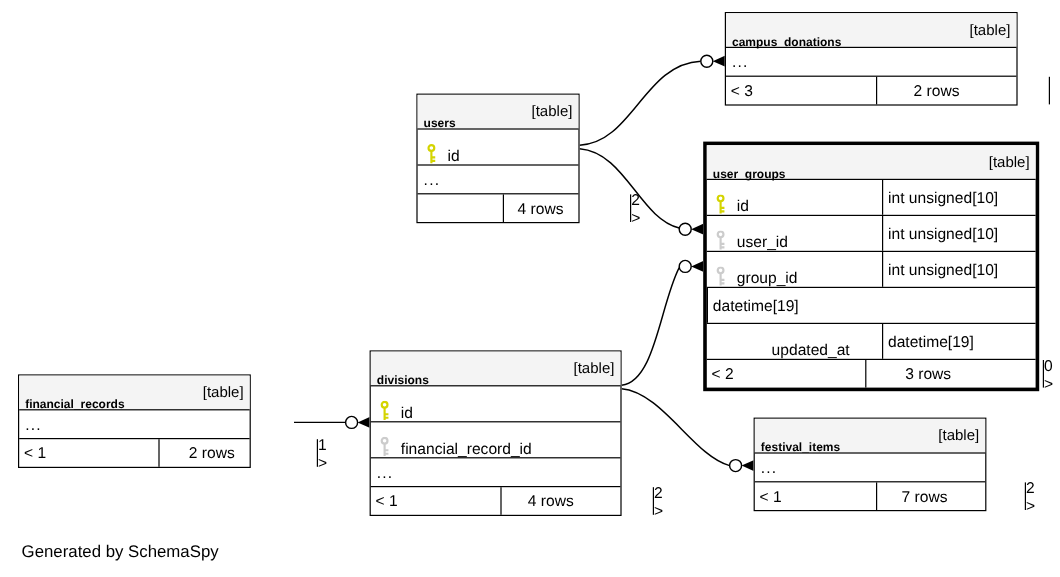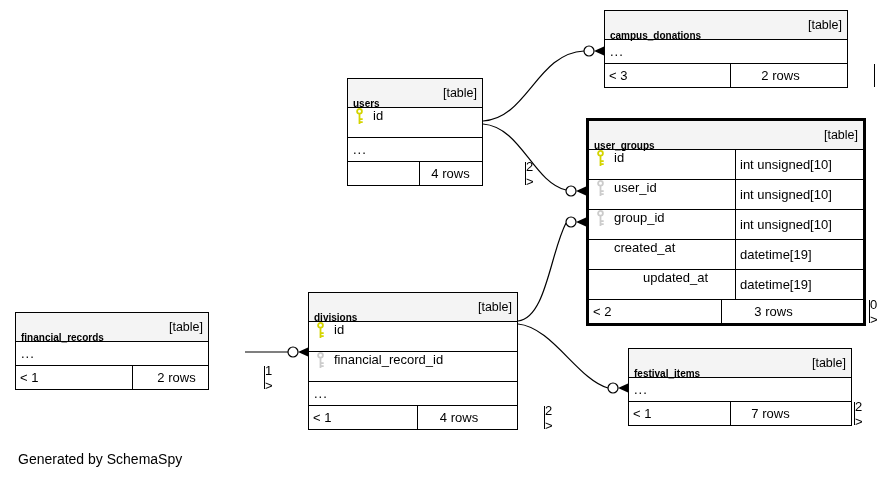--- a/index.html
+++ b/index.html
@@ -7,21 +7,21 @@
   #canvas{position:relative;width:883px;height:481px;background:#ffffff;overflow:hidden;}
   #edges{position:absolute;left:0;top:0;width:883px;height:481px;z-index:1;}
   .table-node{position:absolute;z-index:2;background:#ffffff;border:1px solid #000;box-sizing:border-box;cursor:pointer;}
   .table-node.emph{border-width:3px;}
   .thead{height:28px;background:#f4f4f4;display:flex;align-items:center;padding:0 5px;box-sizing:border-box;}
   .tname{font-weight:bold;font-size:10px;margin-top:20px;}
   .ttag{margin-left:auto;font-size:12.5px;}
   .trow{border-top:1px solid #000;display:flex;align-items:stretch;box-sizing:border-box;font-size:13px;}
   .trow.colrow{height:30px;}
   .trow.ellipsisrow{height:24px;align-items:center;padding-left:5px;letter-spacing:1px;}
-  .namecell{display:flex;align-items:flex-start;padding-left:6px;box-sizing:border-box;}
+  .namecell{display:flex;align-items:flex-end;padding-left:6px;box-sizing:border-box;}
   .iconslot{width:11px;height:17px;display:inline-flex;margin-right:8px;flex:0 0 11px;}
   .collabel{white-space:nowrap;}
   .typecell{border-left:1px solid #000000;display:flex;align-items:center;padding-left:4px;box-sizing:border-box;white-space:nowrap;}
   .tfoot{border-top:1px solid #000;height:24px;display:flex;box-sizing:border-box;font-size:13px;}
   .fcell{display:flex;align-items:center;box-sizing:border-box;height:100%;}
   .fcell + .fcell{border-left:1px solid #000;margin-left:44px;}
   .fcell.left{padding-left:4px;justify-content:flex-start;}
   .fcell.center{justify-content:center;}
   .fcell.right{justify-content:flex-end;padding-right:5px;}
   #footer-note{position:absolute;left:18px;top:451px;font-size:14px;z-index:2;}
@@ -118,24 +118,20 @@
             <svg width="11" height="17" viewBox="0 0 11 17">
               <circle cx="5.5" cy="3.3" r="2.4" fill="none" stroke="#cccccc" stroke-width="1.8"></circle>
               <path d="M5.5 5.7 L5.5 16 M5.5 11.2 L8.7 11.2 M5.5 14.1 L8.7 14.1" stroke="#cccccc" stroke-width="1.8" fill="none"></path>
             </svg>
           </span>
           <span class="collabel">group_id</span>
         </div>
         <div class="typecell" style="flex:1">int unsigned[10]</div>
       </div>
       <div class="trow colrow">
-        <div class="namecell" style="flex:0 0 146px;">
-          <span class="iconslot"></span>
-          <span class="collabel">created_at</span>
-        </div>
         <div class="typecell" style="flex:1">datetime[19]</div>
       </div>
       <div class="trow colrow">
         <div class="namecell" style="flex:0 0 146px;padding-left:35px;">
           <span class="iconslot"></span>
           <span class="collabel">updated_at</span>
         </div>
         <div class="typecell" style="flex:1">datetime[19]</div>
       </div>
       <div class="tfoot">
@@ -183,21 +179,21 @@
         <span class="tname">financial_records</span>
         <span class="ttag">[table]</span>
       </div>
       <div class="trow ellipsisrow">...</div>
       <div class="tfoot">
         <div class="fcell left" style="flex:0 0 72px">&lt; 1</div>
         <div class="fcell center" style="flex:0 0 88px">2 rows</div>
         <div class="fcell right" style="flex:1">1 &gt;</div>
       </div>
     </div>
-  <div class="table-node" style="left: 628px; top: 348px; width: 224px;">
+  <div class="table-node" style="left: 628px; top: 348px; width: 194px;">
       <div class="thead" style="background:#f4f4f4">
         <span class="tname">festival_items</span>
         <span class="ttag">[table]</span>
       </div>
       <div class="trow ellipsisrow">...</div>
       <div class="tfoot">
         <div class="fcell left" style="flex:0 0 57px">&lt; 1</div>
         <div class="fcell center" style="flex:0 0 80px">7 rows</div>
         <div class="fcell right" style="flex:1">2 &gt;</div>
       </div>

